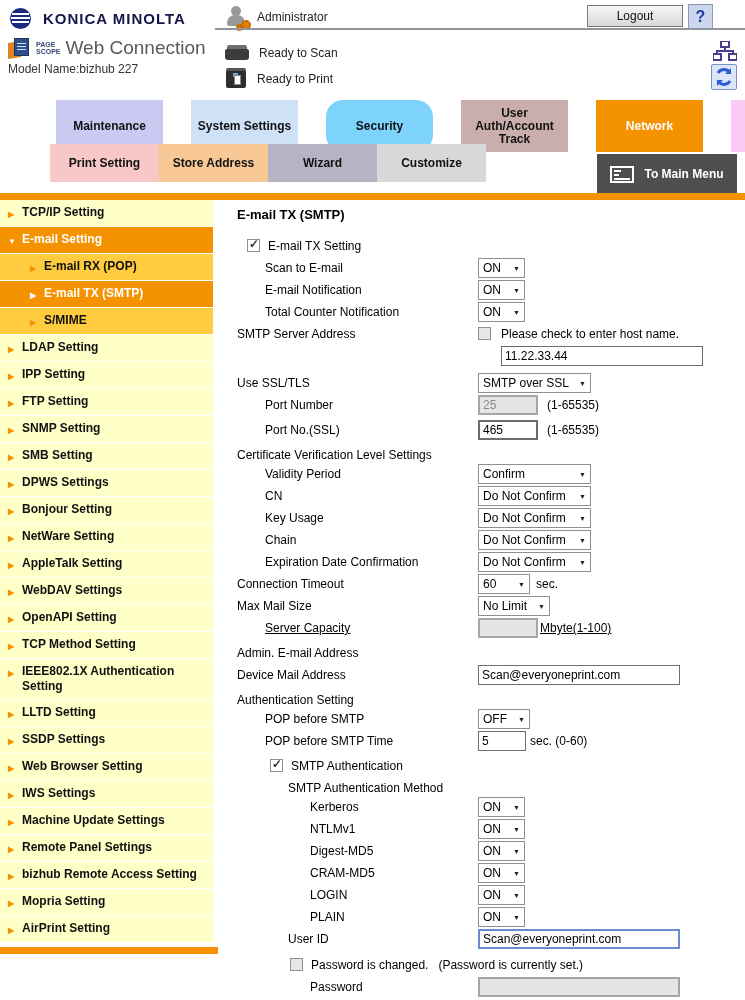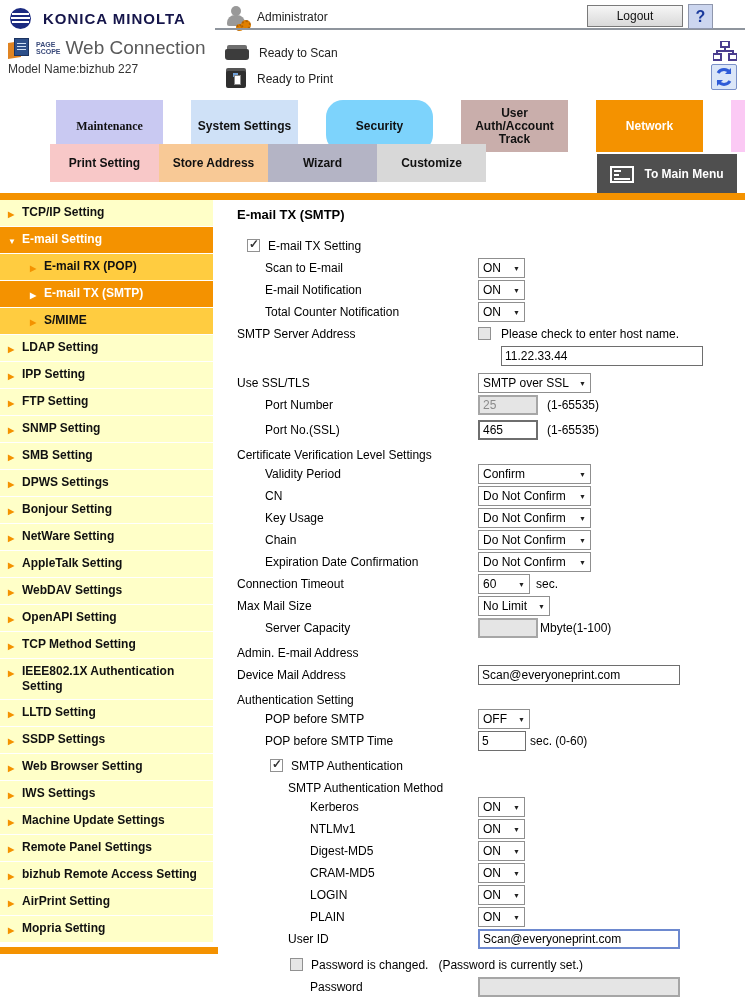--- a/index.html
+++ b/index.html
@@ -52,21 +52,21 @@
   #help-btn { position:absolute; top:4px; left:688px; width:25px; height:25px; background:#ccd6ef;
      border:1px solid #8f97ad; color:#1a3a9c; font-weight:bold; font-size:16px; text-align:center; line-height:23px; cursor:pointer; }
   #net-ic { position:absolute; top:41px; left:713px; width:24px; height:21px; }
   #refresh-btn { position:absolute; top:64px; left:711px; width:26px; height:26px; background:#dbe6f8;
      border:1px solid #7a90c8; border-radius:2px; cursor:pointer; }
 
   
   .tabs1 { position:absolute; top:100px; left:28px; height:52px; display:flex; }
   .tab { width:107px; height:52px; display:flex; align-items:center; justify-content:center;
          text-align:center; font-size:12px; font-weight:bold; color:#111; line-height:13px; cursor:pointer;margin-left:28px; }
-  .t-maint{background:#c9c9f2;font-family:Liberation Serif, serif;} .t-sys{background:#cfe1f7;} .t-sec{background:#7dd3fc;border-radius:17px;}
+  .t-maint{background:#c9c9f2;} .t-sys{background:#cfe1f7;} .t-sec{background:#7dd3fc;border-radius:17px;}
   .t-user{background:#c9aeab;} .t-net{background:#f49200;color:#fff;} .t-box{background:#fbc9f4;}
   .tabs2 { position:absolute; top:144px; left:50px; height:38px; display:flex; }
   .stab { width:109px; height:38px; display:flex; align-items:center; justify-content:center;
           font-size:12px; font-weight:bold; color:#111; cursor:pointer; }
   .s-print{background:#f8c8c8;} .s-store{background:#f8c996;} .s-wiz{background:#b4b4c5;} .s-cust{background:#d8d8d8;}
   #main-menu-btn { position:absolute; top:154px; left:597px; width:140px; height:40px; background:#4f4f4f;
      color:#fff; font-size:12px; font-weight:bold; display:flex; align-items:center; justify-content:center;
      gap:10px; cursor:pointer; line-height:14px; text-align:center; }
   .mm-ic { width:24px; height:17px; border:2px solid #fff; background:#4f4f4f; position:relative; }
   .mm-ic i { position:absolute; background:#fff; display:block; }
@@ -235,22 +235,22 @@
     <div class="nav-item">OpenAPI Setting</div>
     <div class="nav-item">TCP Method Setting</div>
     <div class="nav-item">IEEE802.1X Authentication Setting</div>
     <div class="nav-item">LLTD Setting</div>
     <div class="nav-item">SSDP Settings</div>
     <div class="nav-item">Web Browser Setting</div>
     <div class="nav-item">IWS Settings</div>
     <div class="nav-item">Machine Update Settings</div>
     <div class="nav-item">Remote Panel Settings</div>
     <div class="nav-item">bizhub Remote Access Setting</div>
+    <div class="nav-item">Mopria Setting</div>
     <div class="nav-item">AirPrint Setting</div>
-    <div class="nav-item">Mopria Setting</div>
     <div id="sidebar-endbar"></div>
   </div>
 
   <div id="main">
     <div id="page-title">E-mail TX (SMTP)</div>
 
     <div class="row">
       <span class="cb checked ml10"></span>
       <span class="cblab">E-mail TX Setting</span>
     </div>
@@ -371,21 +371,21 @@
       </div>
     </div>
     <div class="row">
       <div class="lab">Max Mail Size</div>
       <div class="ctl">
           <span class="sel w72">
             <span>No Limit</span>
           </span>
         </div>
     </div>
-    <div class="row" style="min-height:24px;">
+    <div class="row" style="min-height:24px;text-decoration:underline;">
       <div class="lab i1">Server Capacity</div>
       <div class="ctl">
         <input class="inp w60 dis" readonly="" value="" style="">
         <span class="unit" style="margin-left:2px;">Mbyte(1-100)</span>
       </div>
     </div>
 
     <div class="row">
       <div class="lab">Admin. E-mail Address</div>
     </div>

